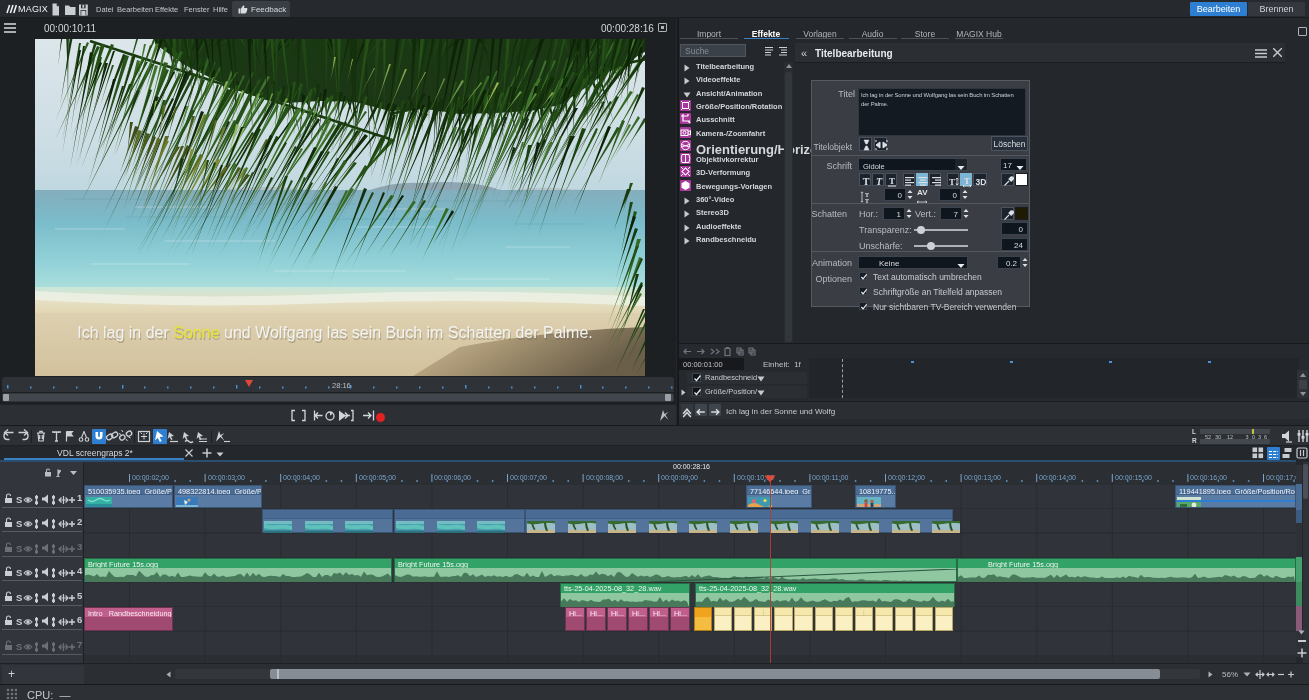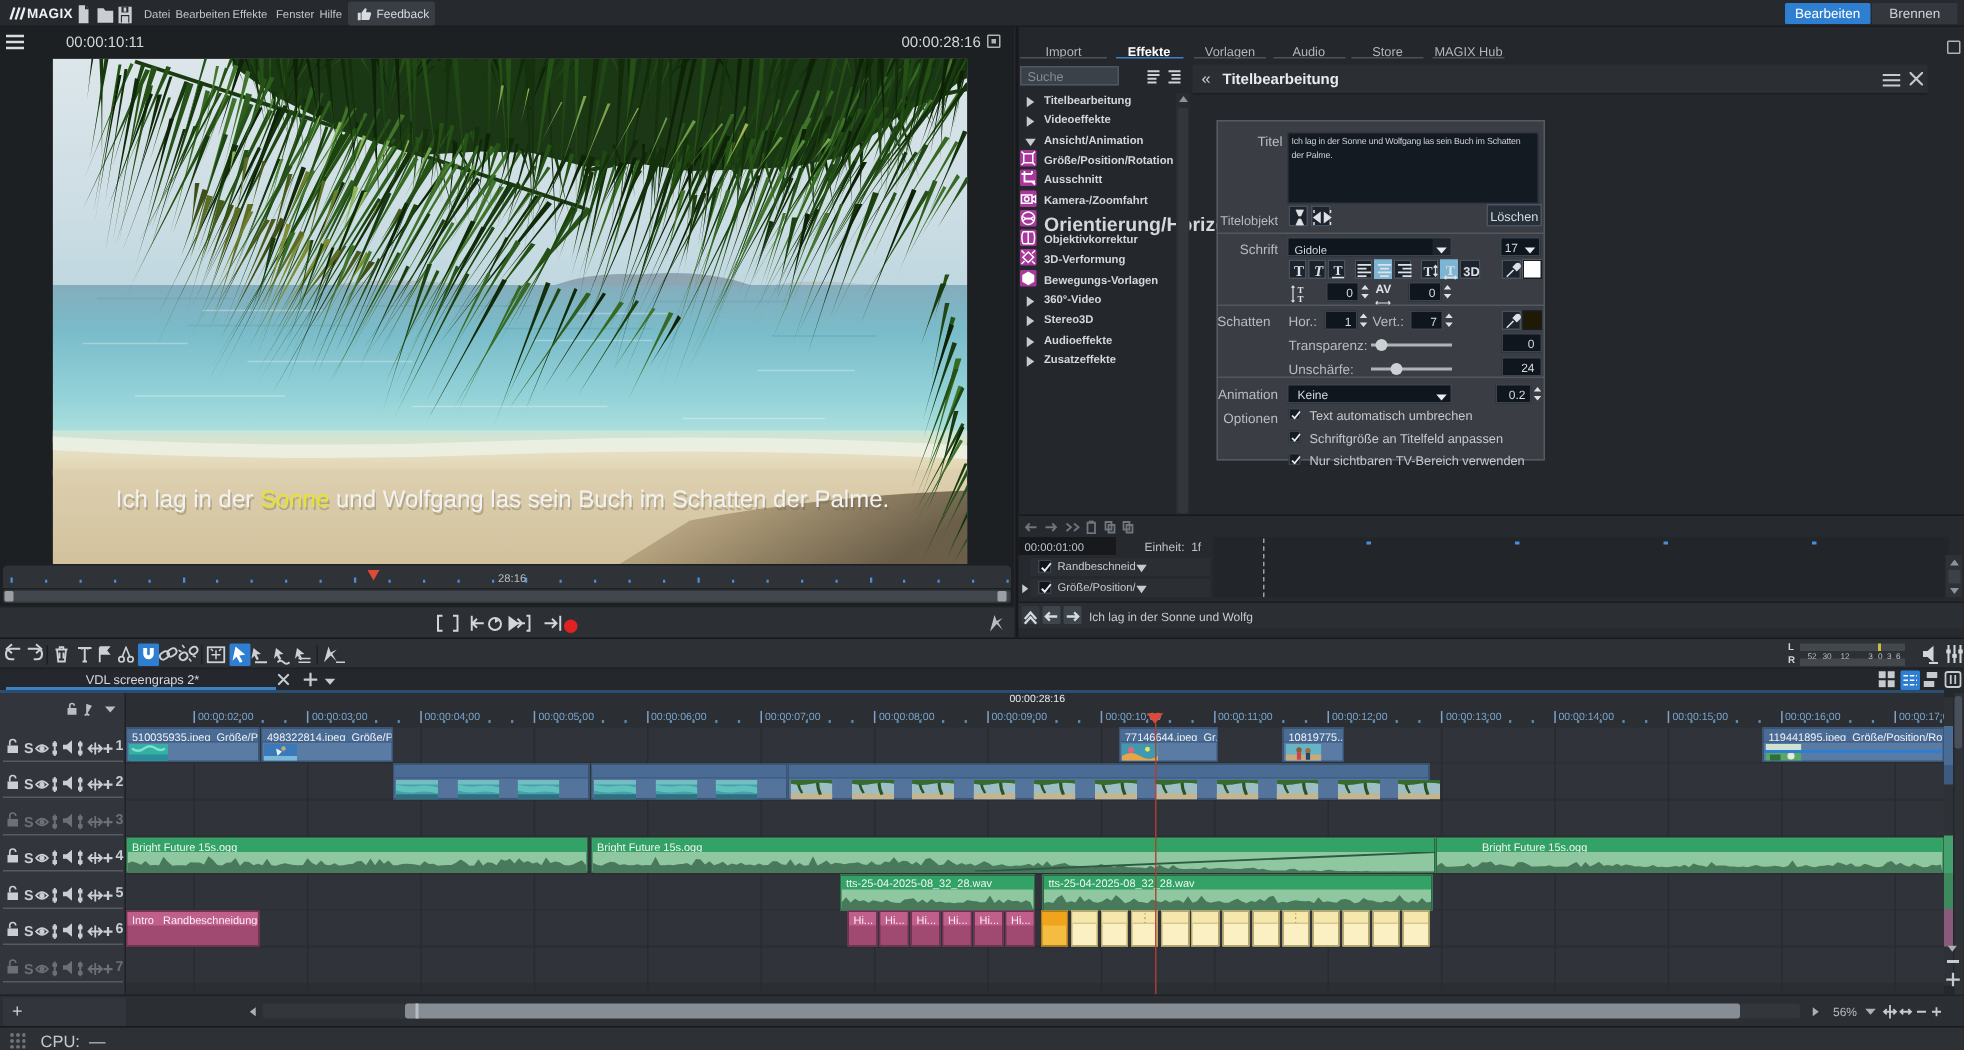--- a/index.html
+++ b/index.html
@@ -10,21 +10,21 @@
 .lbl { position:absolute; color:#b6bcc2; font-size:9px; white-space:nowrap; }
 </style></head>
 <body>
 
 <div class="abs" style="left:0;top:0;width:1309px;height:18px;background:#26292e;border-bottom:1px solid #1a1c20;">
   <svg class="abs" style="left:6px;top:4px;" width="11" height="10" viewBox="0 0 11 10">
     <g stroke="#eceef0" stroke-width="1.6" fill="none">
         <path d="M1,9 L3.6,1 M4.4,9 L7,1 M7.8,9 L10.4,1"></path>
       </g>
   </svg>
-  <div class="abs" style="left:18px;top:4px;color:#f0f2f4;font-size:9px;font-weight:bold;letter-spacing:0.2px;">MAGIX</div>
+  <div class="abs" style="left:18px;top:4px;color:#f0f2f4;font-size:9px;font-weight:normal;letter-spacing:0.2px;">MAGIX</div>
   <svg class="abs" style="left:52px;top:2.5px;" width="36" height="13" viewBox="0 0 36 13" fill="#c9ced3">
     <path d="M0.5,0.5 h4.5 l2,2 v10 h-6.5 z"></path>
       <path d="M5,0.5 v2.3 h2.3" fill="#26292e" stroke="#26292e" stroke-width="0.7"></path>
     <path d="M13,2.5 h4 l1.3,1.6 h5.2 v8 h-10.5 z"></path>
     <rect x="27" y="1.5" width="8.8" height="11"></rect>
       <rect x="29" y="1.5" width="4.6" height="3.8" fill="#26292e"></rect>
       <rect x="30.4" y="2" width="1.8" height="2.8"></rect>
       <rect x="28.6" y="7" width="5.6" height="5" fill="#26292e"></rect>
       <rect x="29.3" y="7.8" width="4.2" height="4.7"></rect>
   </svg>
@@ -892,21 +892,21 @@
       <path d="M0.5,0.5 L5.5,4 L0.5,7.5 z" fill="#c6cbd0"></path>
     </svg>
     <div class="abs" style="left:17px;top:190.30000000000004px;color:#d3d8db;font-size:7.5px;font-weight:bold;white-space:nowrap;">Stereo3D</div>
     <svg class="abs" style="left:5px;top:205.60000000000005px" width="6" height="8" viewBox="0 0 6 8">
       <path d="M0.5,0.5 L5.5,4 L0.5,7.5 z" fill="#c6cbd0"></path>
     </svg>
     <div class="abs" style="left:17px;top:203.60000000000005px;color:#d3d8db;font-size:7.5px;font-weight:bold;white-space:nowrap;">Audioeffekte</div>
     <svg class="abs" style="left:5px;top:218.90000000000006px" width="6" height="8" viewBox="0 0 6 8">
       <path d="M0.5,0.5 L5.5,4 L0.5,7.5 z" fill="#c6cbd0"></path>
     </svg>
-    <div class="abs" style="left:17px;top:216.90000000000006px;color:#d3d8db;font-size:7.5px;font-weight:bold;white-space:nowrap;">Zusatzeffekte</div>
+    <div class="abs" style="left:17px;top:216.90000000000006px;color:#d3d8db;font-size:7.5px;font-weight:bold;white-space:nowrap;">Randbeschneidu</div>
     <div class="abs" style="left:105px;top:44px;width:9px;height:292px;background:#292d32;"></div>
     <svg class="abs" style="left:107px;top:46px" width="6" height="5" viewBox="0 0 6 5">
       <path d="M0,4 L3,0 L6,4 z" fill="#8e939a"></path>
     </svg>
     <svg class="abs" style="left:107px;top:328px" width="6" height="5" viewBox="0 0 6 5">
       <path d="M0,0 L6,0 L3,4 z" fill="#8e939a"></path>
     </svg>
     <div class="abs" style="left:106px;top:54px;width:7px;height:270px;background:#32373d;border-radius:2px;"></div>
     <div class="abs" style="left:116px;top:25px;width:490px;height:20px;background:#2b2f34;border-bottom:1px solid #1a1d21;"></div>
     <div class="abs" style="left:122px;top:29px;color:#cfd4d8;font-size:11px;">«</div>
@@ -1036,21 +1036,21 @@
     </div>
     <div class="lbl" style="left:180px;top:222.5px;">Unschärfe:</div>
     <div class="abs" style="left:235px;top:227px;width:54px;height:1.5px;background:#aeb3b8;"></div>
     <div class="abs" style="left:248px;top:223.5px;width:8px;height:8px;border-radius:50%;background:#ccd1d5;"></div>
     <div class="inp" style="left:322px;top:220px;width:27px;height:13px;">
       <span style="position:absolute;right:4px;top:2px;font-size:8px;">24</span>
     </div>
     <div class="abs" style="left:132px;top:233px;width:219px;height:1px;background:#53585e;"></div>
     <div class="lbl" style="left:110px;top:240px;width:63px;text-align:right;">Animation</div>
     <div class="inp" style="left:179px;top:238px;width:110px;height:13px;">
-      <span style="position:absolute;left:6px;top:2px;font-size:8px;">Keine</span>
+      <span style="position:absolute;left:20px;top:2px;font-size:8px;">Keine</span>
     </div>
     <div class="abs" style="left:276px;top:239px;width:12px;height:11px;"><svg width="12" height="11" viewBox="0 0 12 11">
         <path d="M2.5,4 h7 l-3.5,4 z" fill="#e8ecef"></path>
       </svg></div>
     <div class="inp" style="left:318px;top:238px;width:24px;height:13px;">
       <span style="position:absolute;right:3px;top:2px;font-size:8px;">0.2</span>
     </div>
     <svg class="abs" style="left:343px;top:239px" width="6" height="11" viewBox="0 0 6 11">
       <path d="M0.5,4 L3,1 L5.5,4 z M0.5,7 L3,10 L5.5,7 z" fill="#dde1e5"></path>
     </svg>

